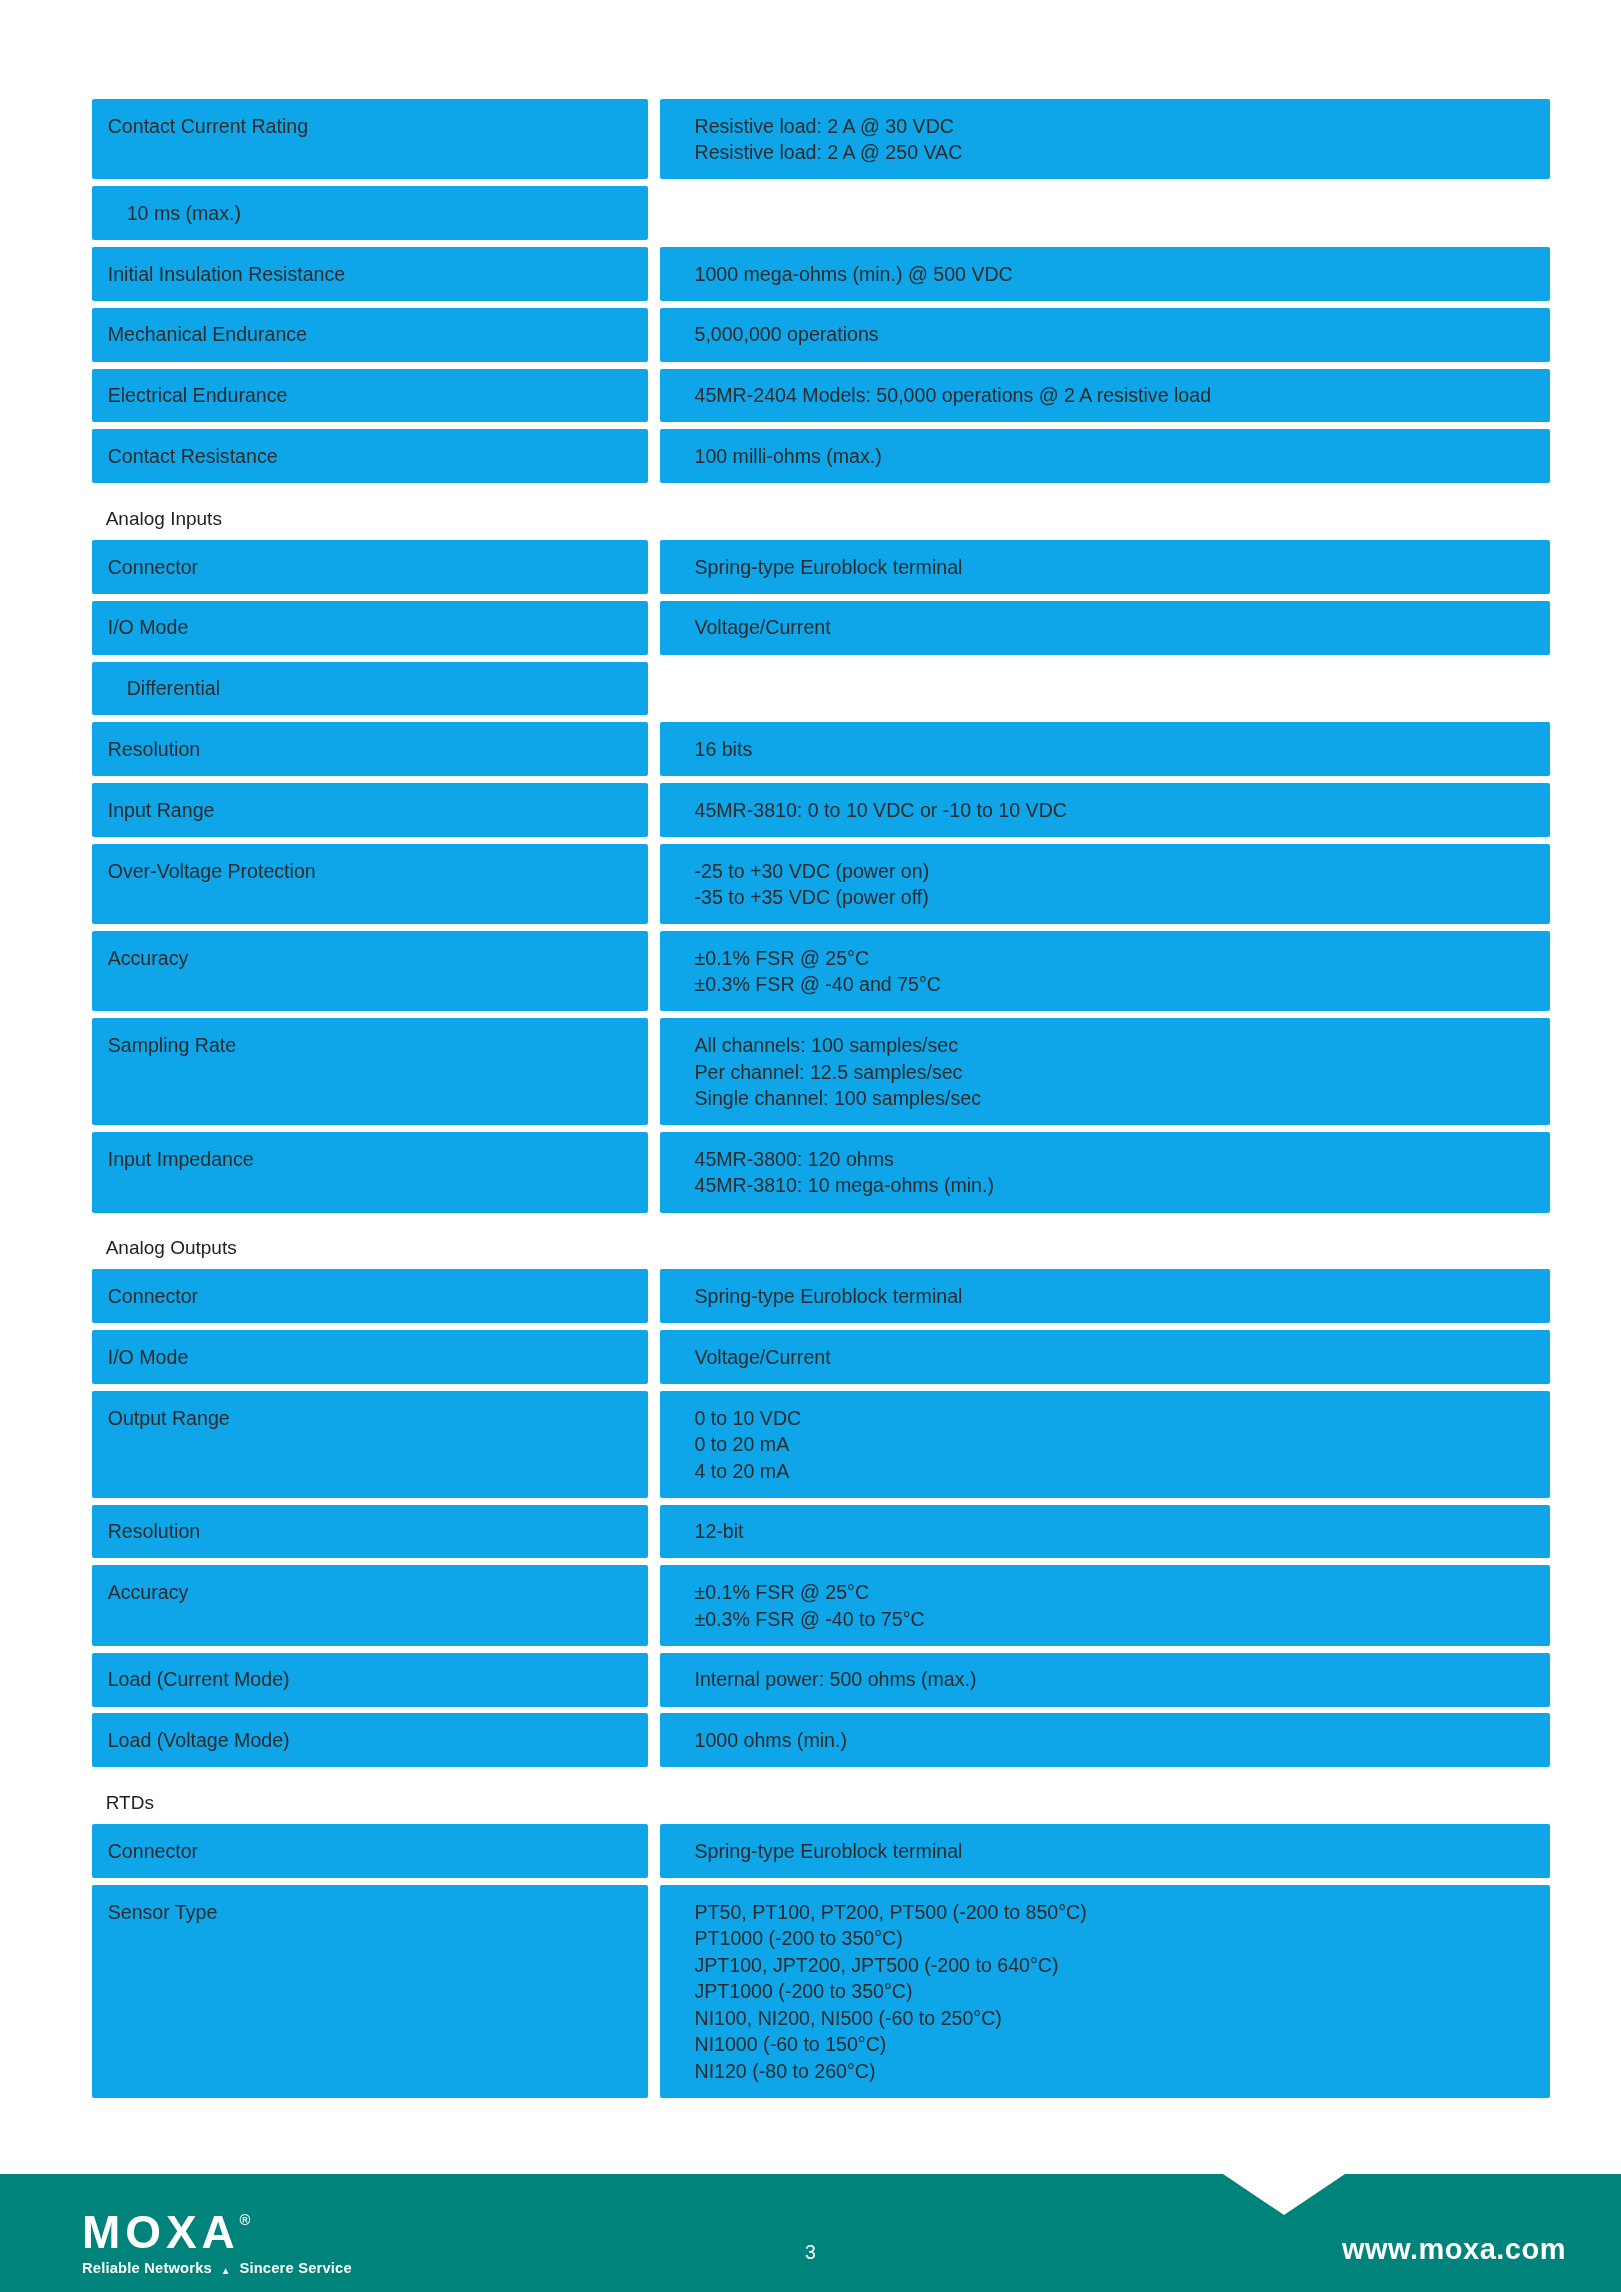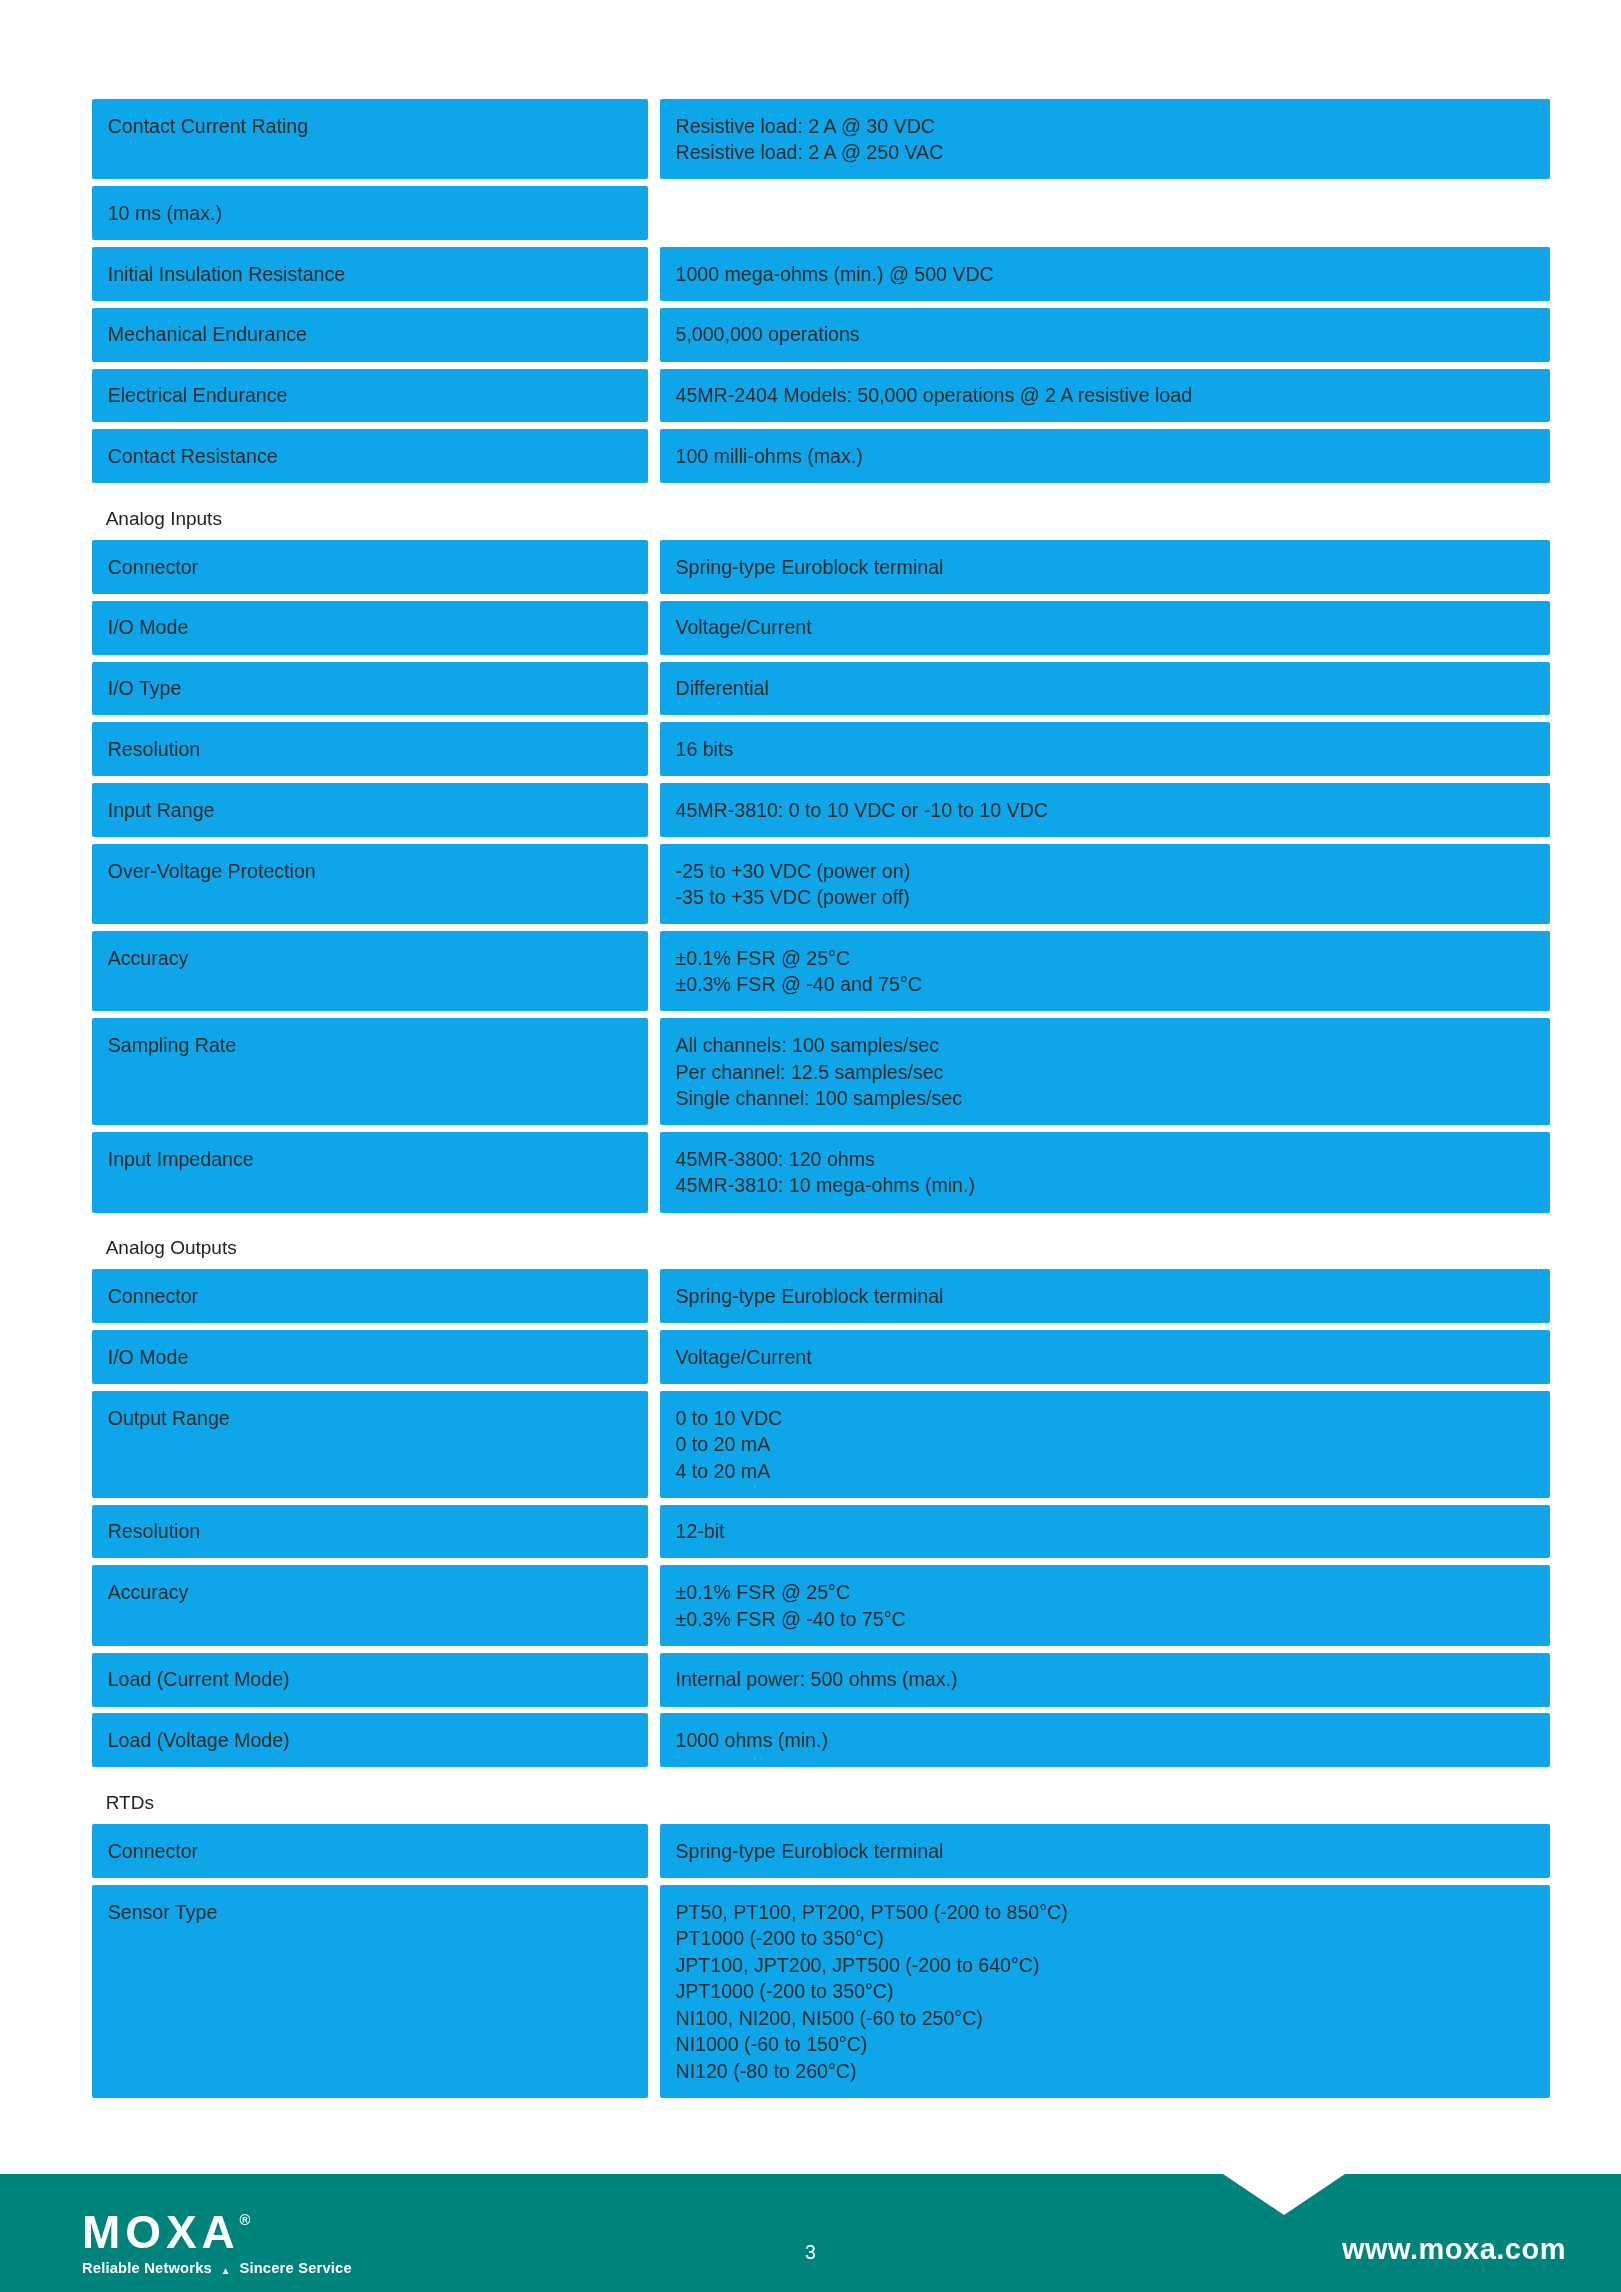--- a/index.html
+++ b/index.html
@@ -34,21 +34,21 @@
     margin-bottom: 6.9px;
   }
   .cell {
     background: #0ea5e9;
     border-radius: 2px;
     padding: 13.7px 15.7px;
     font-size: 19.6px;
     line-height: 26.5px;
     color: #2b2b2b;
   }
-  .value-line { display: block; }
+  .value-line { display: block; margin-left: 19px; }
 
   
   .footer {
     position: absolute;
     left: 0;
     bottom: 0;
     width: 100%;
     height: 119px;
     background: #00837a;
   }
@@ -162,21 +162,20 @@
             <div class="value-line">Spring-type Euroblock terminal</div>
           </div>
         </div>
         <div class="spec-row">
           <div class="cell label-cell">I/O Mode</div>
           <div class="cell value-cell">
             <div class="value-line">Voltage/Current</div>
           </div>
         </div>
         <div class="spec-row">
-          <div class="cell label-cell">I/O Type</div>
           <div class="cell value-cell">
             <div class="value-line">Differential</div>
           </div>
         </div>
         <div class="spec-row">
           <div class="cell label-cell">Resolution</div>
           <div class="cell value-cell">
             <div class="value-line">16 bits</div>
           </div>
         </div>

